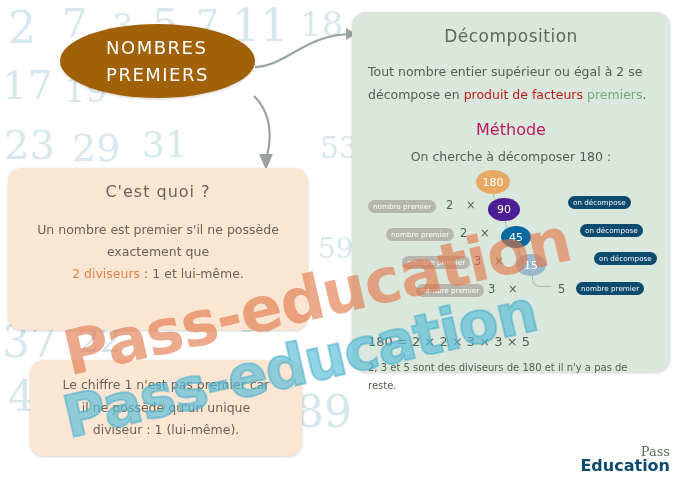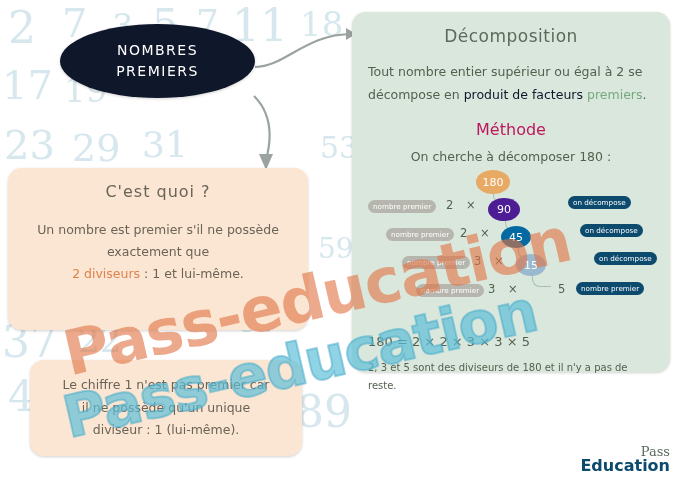--- a/index.html
+++ b/index.html
@@ -38,28 +38,27 @@
     border-radius: 14px;
     box-shadow: 0 1px 3px rgba(0,0,0,.18);
   }
 
   
   #title-bubble {
     left: 60px;
     top: 24px;
     width: 195px;
     height: 74px;
-    background: #0f172a;
+    background: #a16207;
     border-radius: 50% / 50%;
     display: flex;
     align-items: center;
     justify-content: center;
-    text-align: center;
     color: #ffffff;
-    font-size: 14px;
+    font-size: 18px;
     letter-spacing: 1.5px;
     line-height: 1.5;
     font-family: "DejaVu Sans", sans-serif;
     box-shadow: 0 1px 3px rgba(0,0,0,.18);
   }
 
   
   #definition-card {
     left: 8px;
     top: 168px;
@@ -117,21 +116,21 @@
     letter-spacing: .5px;
     margin-bottom: 14px;
   }
   #decomposition-intro {
     font-size: 12.5px;
     line-height: 1.85;
     text-align: left;
     color: #55604f;
   }
   .accent-green { color: #78a87e; }
-  .accent-orange2 { color: #0f172a; }
+  .accent-orange2 { color: #b91c1c; }
 
   #method-title {
     text-align: center;
     font-size: 16px;
     color: #be185d;
     margin: 14px 0 10px;
   }
   #method-line {
     text-align: center;
     font-size: 12.5px;

